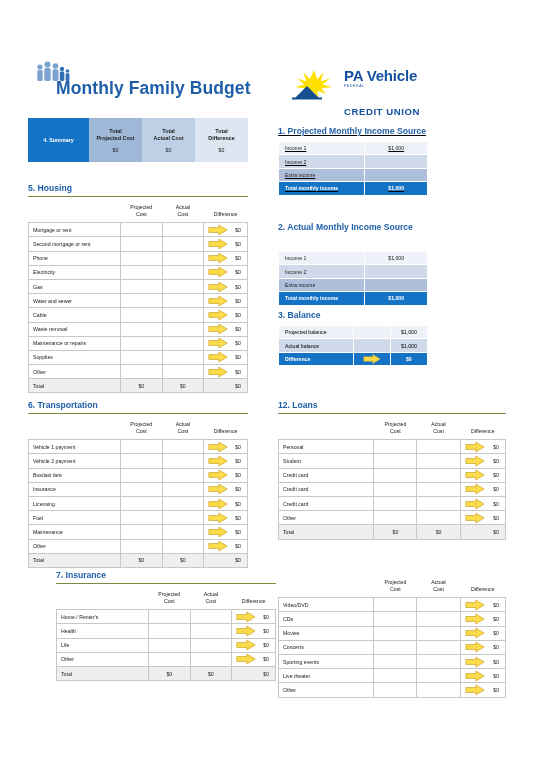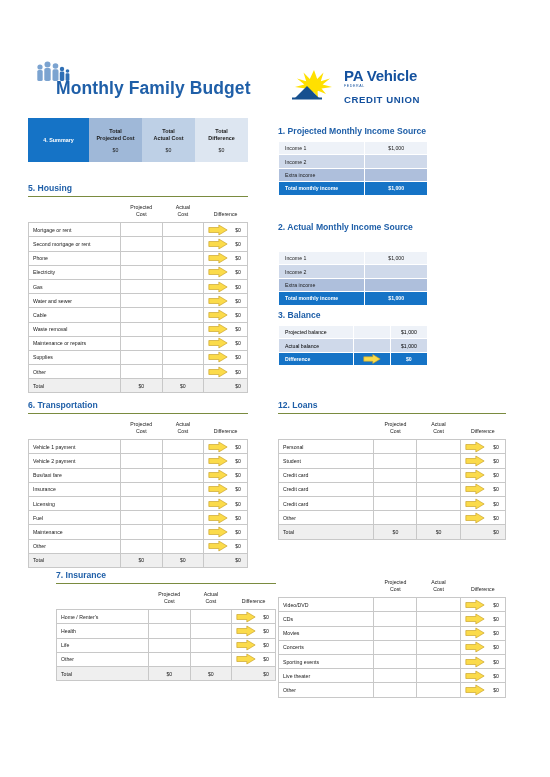--- a/index.html
+++ b/index.html
@@ -27,21 +27,21 @@
   .logo-line1 {
     font-size: 15px; font-weight: bold; color: #14519e;
     letter-spacing: -0.2px; line-height: 16px;
   }
   .logo-sub {
     font-size: 3.6px; color: #14519e; letter-spacing: 0.6px;
     line-height: 5px; margin-top: 0px;
   }
   .logo-line2 {
     font-size: 9.6px; font-weight: bold; color: #14519e;
-    letter-spacing: 0.55px; line-height: 11px; margin-top: 5px;
+    letter-spacing: 0.55px; line-height: 11px; margin-top: 17px;
   }
 
   
   .summary { position: absolute; left: 28px; top: 118px; width: 220px; height: 44px;
              display: flex; }
   .summary .cell { flex: 1; display: flex; flex-direction: column;
                    align-items: center; justify-content: center; text-align: center; }
   .summary .c0 { background: #1573c6; color: #ffffff; flex: 1.15; }
   .summary .c1 { background: #9fb8d8; color: #1a1a1a; }
   .summary .c2 { background: #bed0e6; color: #1a1a1a; }
@@ -495,21 +495,21 @@
               <td class="lbl">Total</td>
               <td class="num">$0</td>
               <td class="num">$0</td>
               <td class="diff">$0</td>
             </tr>
           </tbody>
         </table>
       </div>
   </div>
 
-  <div class="blk" style="left:278px; top:126px; width:150px;">
+  <div class="blk" style="left:278px; top:126px; width:150px;text-decoration:underline;">
     <div style="font-size:8.6px;font-weight:bold;color:#1f5fa8;margin-bottom:5px;">1. Projected Monthly Income Source</div>
     <div>
         <table class="money">
           <colgroup>
             <col style="width:58%">
             <col style="width:42%">
           </colgroup>
           <tbody>
             <tr class="r0">
               <td>Income 1</td>

